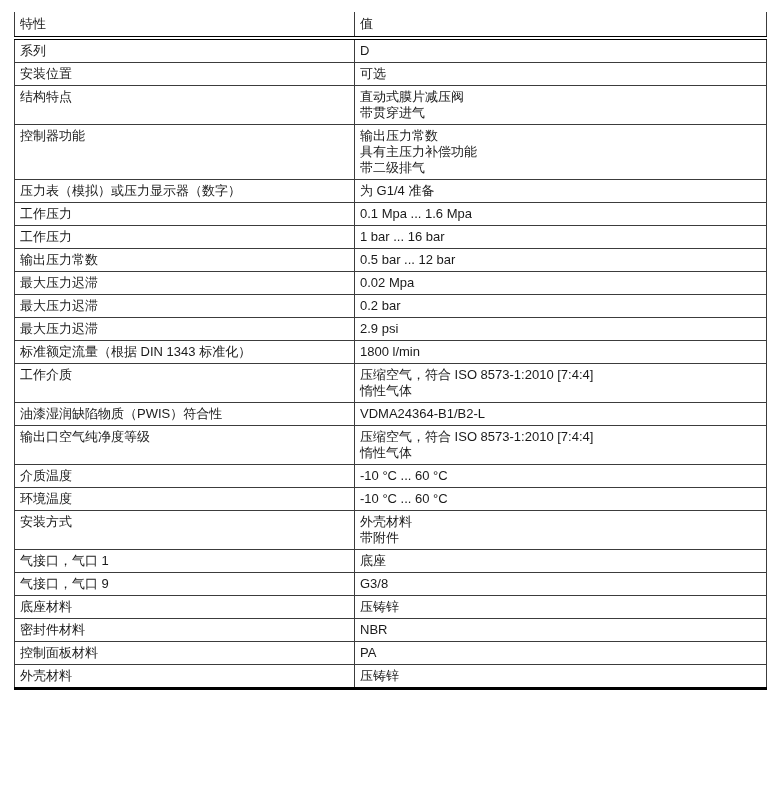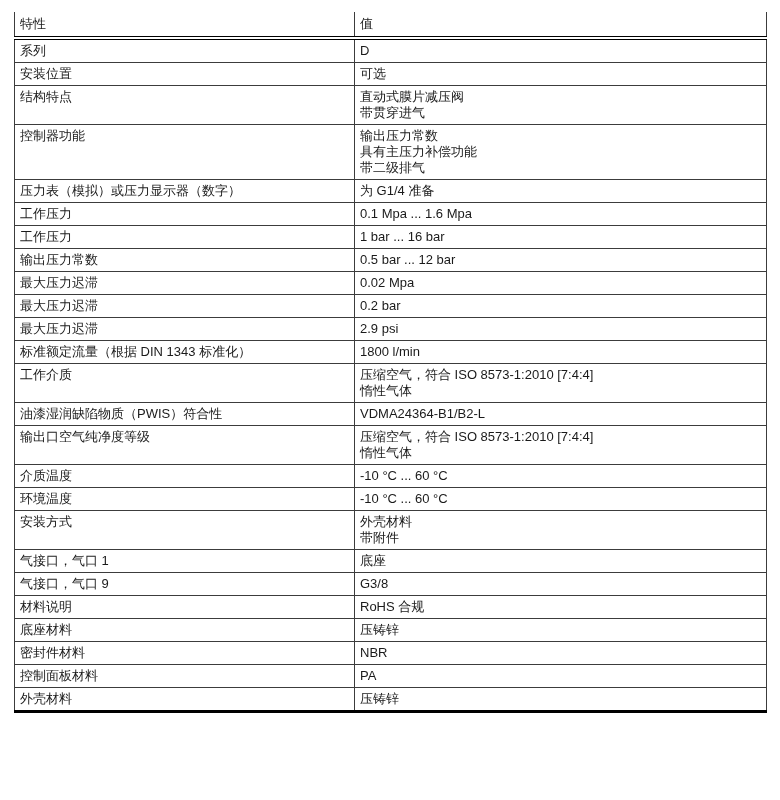--- a/index.html
+++ b/index.html
@@ -189,26 +189,20 @@
             <div class="value-line">底座</div>
           </td>
         </tr>
         <tr>
           <td>气接口，气口 9</td>
           <td>
             <div class="value-line">G3/8</div>
           </td>
         </tr>
         <tr>
-          <td>材料说明</td>
-          <td>
-            <div class="value-line">RoHS 合规</div>
-          </td>
-        </tr>
-        <tr>
           <td>底座材料</td>
           <td>
             <div class="value-line">压铸锌</div>
           </td>
         </tr>
         <tr>
           <td>密封件材料</td>
           <td>
             <div class="value-line">NBR</div>
           </td>

